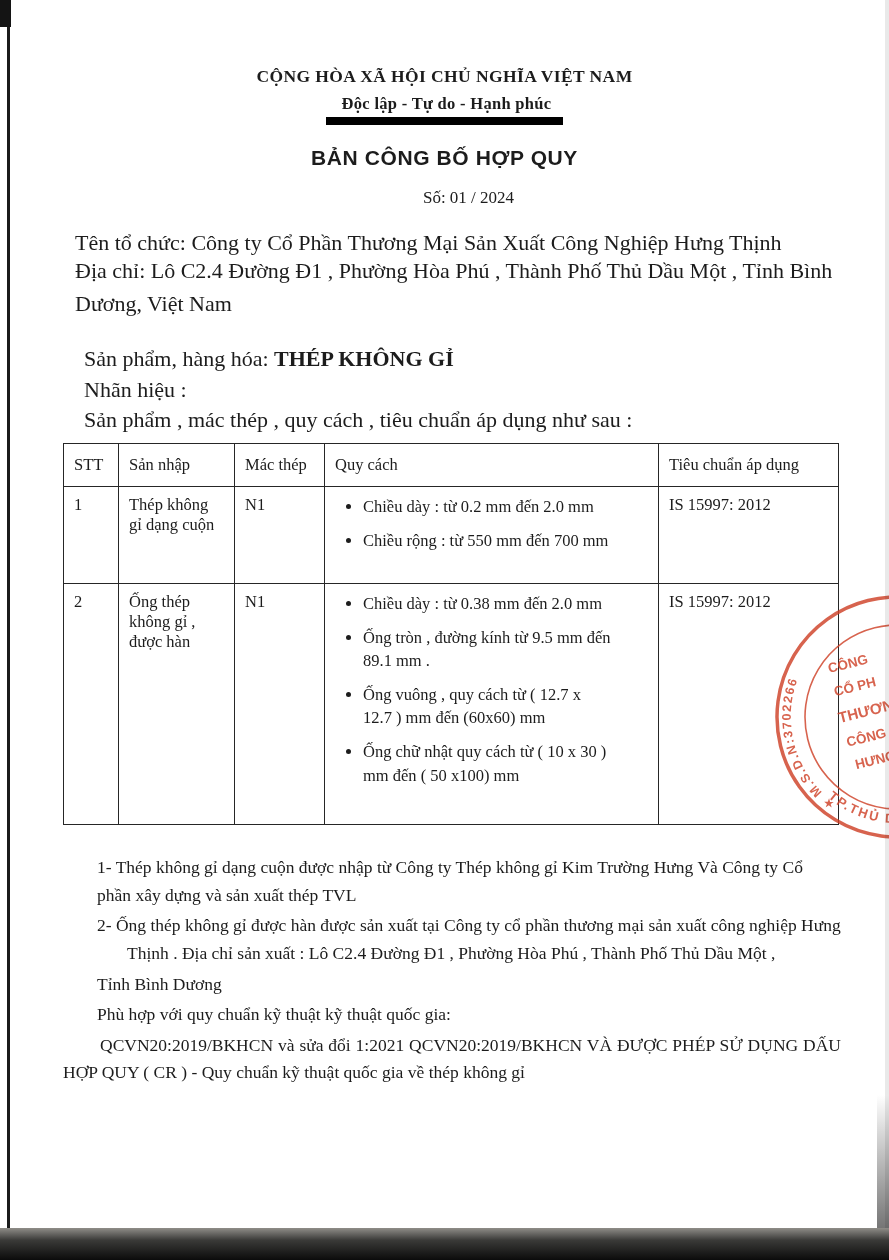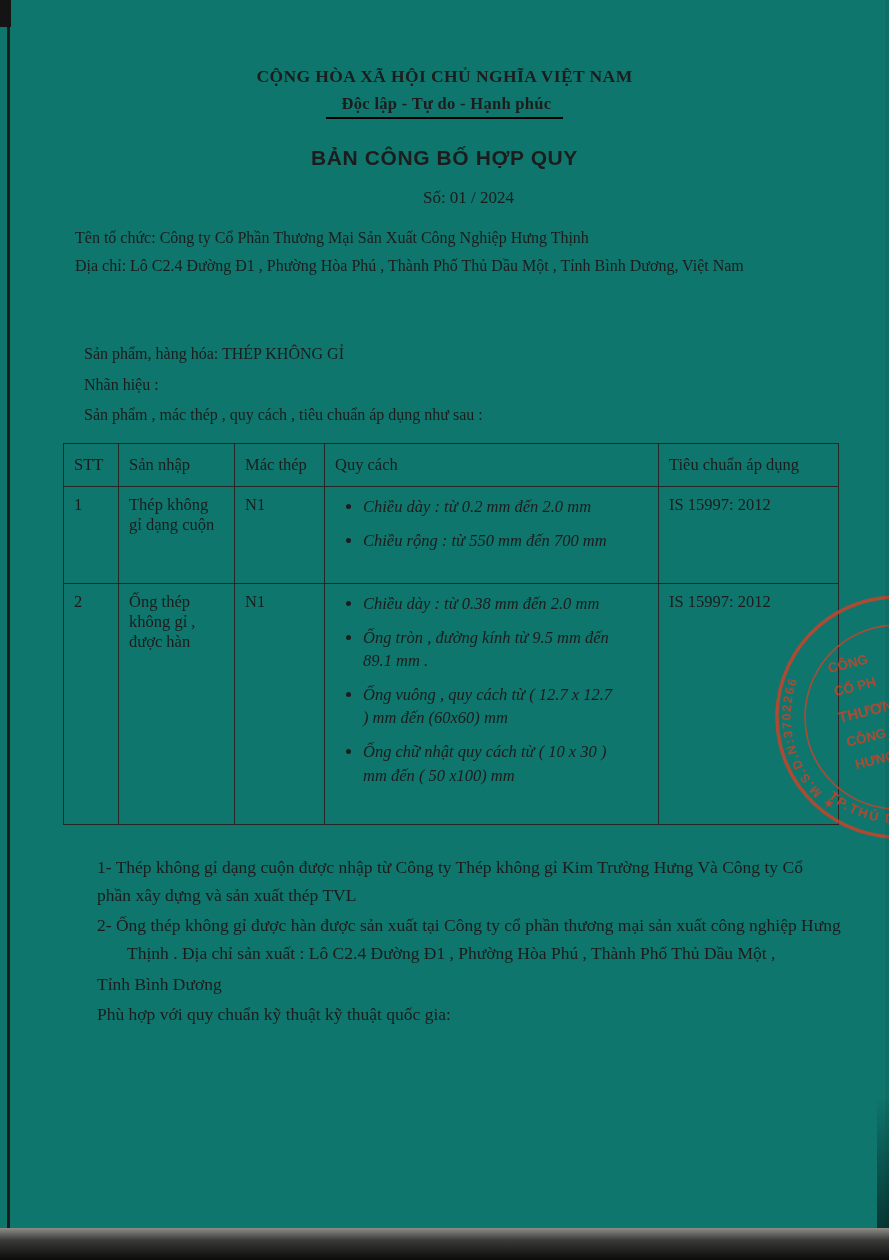--- a/index.html
+++ b/index.html
@@ -1,62 +1,62 @@
 <!DOCTYPE html>
 <html><head>
 <meta charset="utf-8">
 <style>
   html,body { margin:0; padding:0; background:#e8e8e8; }
   .page {
     position:relative; width:889px; height:1260px; margin:0 auto;
-    background:#0f766e; overflow:hidden; color:#1c1c1c;
+    background:#ffffff; overflow:hidden; color:#1c1c1c;
     font-family:"Liberation Serif","DejaVu Serif",serif;
   }
   
   .mark-tl { position:absolute; left:0; top:0; width:11px; height:27px; background:#141414; z-index:9; }
   .line-left { position:absolute; left:7px; top:0; width:3px; height:100%; background:#1b1b1b; z-index:8; }
   .edge-right-faint { position:absolute; right:0; top:0; width:4px; height:100%; background:rgba(40,40,40,0.10); z-index:8; }
   .smudge-right { position:absolute; right:0; top:1095px; width:12px; height:135px;
     background:linear-gradient(180deg, rgba(0,0,0,0) 0%, rgba(0,0,0,0.55) 100%); z-index:8; }
   .band-bottom { position:absolute; left:0; bottom:0; width:100%; height:32px;
     background:linear-gradient(180deg,#8f8d88 0%, #3a3a38 38%, #0b0b0b 100%); z-index:9; }
 
   
   .national { position:absolute; top:66px; left:0; width:100%; text-align:center;
     font-weight:bold; font-size:17.5px; letter-spacing:.4px; }
   .motto-wrap { position:absolute; top:94px; left:0; width:100%; text-align:center; }
   .motto { display:inline-block; font-weight:bold; font-size:16.5px;
-    border-bottom:2px solid #000000; padding:0 12px 3px 16px; letter-spacing:.3px; }
+    border-bottom:8px solid #000000; padding:0 12px 3px 16px; letter-spacing:.3px; }
   .doc-title { position:absolute; top:146px; left:0; width:100%; text-align:center;
     font-family:"Liberation Sans","DejaVu Sans",sans-serif; font-weight:bold; font-size:21px; letter-spacing:.6px; }
   .doc-number { position:absolute; top:188px; left:0; width:100%; text-align:center; font-size:17px;padding-left:24px; }
 
   
-  .para { position:absolute; left:75px; width:766px; font-size:16px; line-height:1.5; }
+  .para { position:absolute; left:75px; width:766px; font-size:22px; line-height:1.5; }
   .p-org     { top:226px; }
   .p-address { top:254px; }
   .p-phone   { top:310px; }
   .p-product { top:342px; left:84px; }
   .p-brand   { top:373px; left:84px; }
   .p-intro   { top:403px; left:84px; }
-  .bold { font-weight:normal; }
+  .bold { font-weight:bold; }
 
   
   table.spec { position:absolute; left:63px; top:443px; width:775px;
     border-collapse:collapse; font-size:16.5px; table-layout:fixed; }
   table.spec th, table.spec td { border:1px solid #262626; vertical-align:top; padding:8px 10px; font-weight:normal; text-align:left; }
   table.spec th { vertical-align:middle; height:26px; }
   .col-stt { width:55px; } .col-prod { width:116px; } .col-grade { width:90px; }
   .col-spec { width:334px; } .col-std { width:180px; }
   td.stt, th.stt { text-align:center; }
   td.grade { text-align:center;margin-top:48px; }
   tr.row1 td { height:80px; }
   tr.row2 td { height:224px; }
   ul.specs { margin:0; padding:0 0 0 28px; }
-  ul.specs li { max-width:250px; margin:0 0 11px 0; line-height:1.4;font-style:italic; }
+  ul.specs li { max-width:250px; margin:0 0 11px 0; line-height:1.4; }
   td.spec-cell { padding-top:10px; }
   td.std-cell { padding-top:10px; }
 
   
   .notes { position:absolute; left:63px; top:854px; width:778px; font-size:17.5px; line-height:1.58; }
   .note1 { padding-left:34px; margin-bottom:3px; }
   .note2 { padding-left:64px; text-indent:-30px; margin-bottom:3px; }
   .province { padding-left:34px; margin-bottom:3px; }
   .conf-intro { padding-left:34px; margin-bottom:3px; }
   .conf-body { text-align:justify; text-indent:37px; }
@@ -135,20 +135,21 @@
         <td class="std-cell">IS 15997: 2012</td>
       </tr>
     </tbody>
   </table>
 
   <div class="notes">
     <div class="note1">1-  Thép không gỉ dạng cuộn được nhập từ Công ty Thép không gỉ Kim Trường Hưng Và Công ty Cổ phần xây dựng và sản xuất thép TVL</div>
     <div class="note2">2-  Ống thép không gỉ được hàn được sản xuất tại Công ty cổ phần thương mại sản xuất công nghiệp Hưng Thịnh . Địa chỉ sản xuất : Lô C2.4 Đường Đ1 , Phường Hòa Phú , Thành Phố Thủ Dầu Một ,</div>
     <div class="province">Tỉnh Bình Dương</div>
     <div class="conf-intro">Phù hợp với quy chuẩn kỹ thuật kỹ thuật quốc gia:</div>
+    <div class="conf-body">QCVN20:2019/BKHCN và sửa đổi 1:2021 QCVN20:2019/BKHCN VÀ ĐƯỢC PHÉP SỬ DỤNG DẤU HỢP QUY ( CR ) -  Quy chuẩn kỹ thuật quốc gia về thép không gỉ</div>
   </div>
 
   <div class="stamp">
     <svg width="258" height="258" viewBox="0 0 258 258">
       <circle cx="129" cy="129" r="120" fill="none" stroke-width="3.5" stroke="#cf4228"></circle>
       <circle cx="129" cy="129" r="92" fill="none" stroke-width="1.6" stroke="#cf4228"></circle>
       <path id="arcLeft" d="M 54,204 A 106,106 0 0 1 76,37" fill="none"></path>
       <path id="arcBottom" d="M 37.2,182 A 106,106 0 0 0 182,221" fill="none"></path>
       <text font-size="12.5" letter-spacing="1.5" fill="#cf4228">
         <textPath href="#arcLeft" startOffset="4%">★ M.S.D.N:3702266</textPath>

